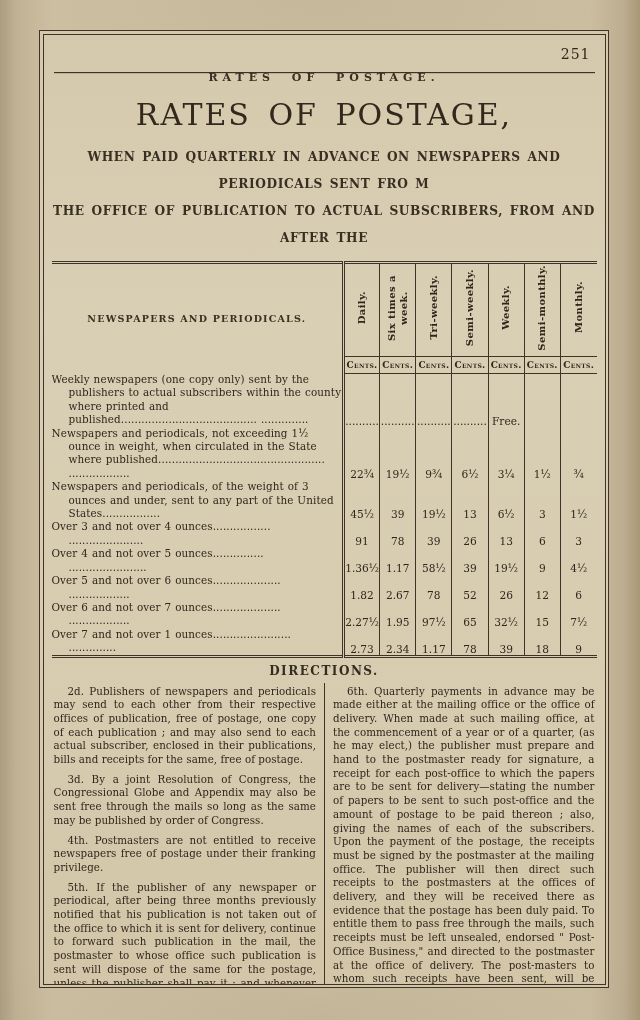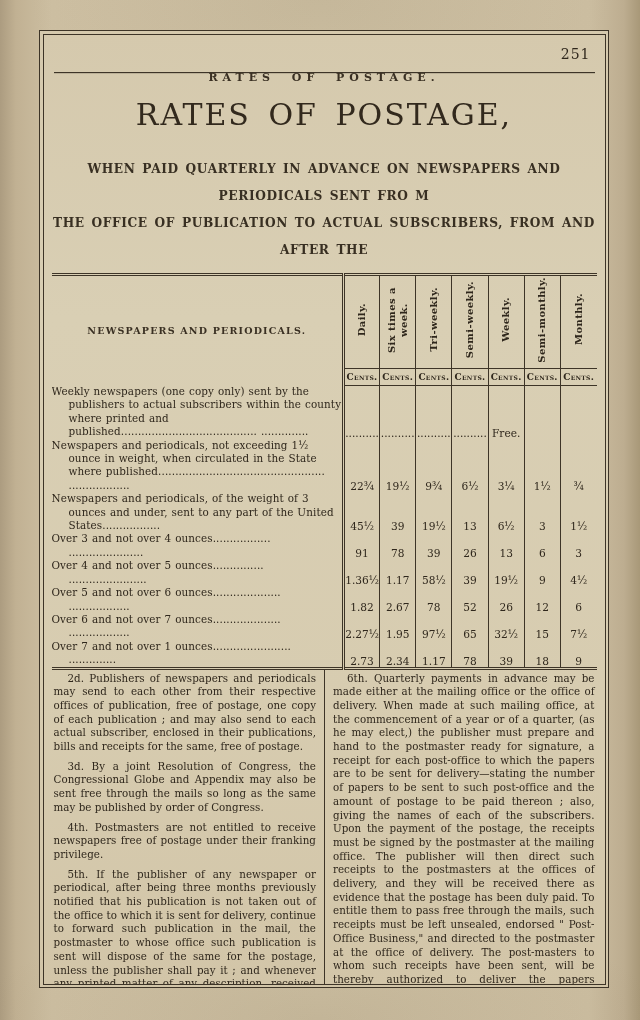--- a/index.html
+++ b/index.html
@@ -32,21 +32,21 @@
     position:absolute;left:0;right:0;text-align:center;
     font-size:11px;letter-spacing:5px;word-spacing:8px;font-weight:700;color:#3a3023;margin-top:24px;
   }
   .runhead .rh-page{position:absolute;right:6px;top:-1px;font-size:14px;letter-spacing:1px;}
   .headrule{border-top:1.7px solid #3d3427;margin:5px 2px 0 2px;box-shadow:0 .5px 0 rgba(61,52,39,.35);}
   
   .title{
     text-align:center;font-size:30px;letter-spacing:2px;word-spacing:6px;
     margin-top:24px;font-weight:500;color:#32291d;
   }
-  .subtitle{margin-top:24px;}
+  .subtitle{margin-top:12px;}
   .subtitle .sline{
     text-align:center;font-size:12.2px;line-height:27px;letter-spacing:.6px;word-spacing:2px;
     font-weight:600;color:#382f22;
   }
   
   table.rates{
     width:100%;border-collapse:collapse;table-layout:fixed;margin-top:9px;
     border-top:3px double #3d3427;border-bottom:3px double #3d3427;
   }
   table.rates th,table.rates td{padding:0;margin:0;}
@@ -235,20 +235,21 @@
           <td class="val">2.34</td>
           <td class="val">1.17</td>
           <td class="val">78</td>
           <td class="val">39</td>
           <td class="val">18</td>
           <td class="val">9</td>
         </tr>
       </tbody>
     </table>
 
+    <div class="dir-head">DIRECTIONS.</div>
 
     <div class="columns">
       <div class="col col-left">
         <p>2d. Publishers of newspapers and periodicals may send to each other from their respective offices of publication, free of postage, one copy of each publication ; and may also send to each actual subscriber, enclosed in their publications, bills and receipts for the same, free of postage.</p>
         <p>3d. By a joint Resolution of Congress, the Congressional Globe and Appendix may also be sent free through the mails so long as the same may be published by order of Congress.</p>
         <p>4th. Postmasters are not entitled to receive newspapers free of postage under their franking privilege.</p>
         <p>5th. If the publisher of any newspaper or periodical, after being three months previously notified that his publication is not taken out of the office to which it is sent for delivery, continue to forward such publication in the mail, the postmaster to whose office such publication is sent will dispose of the same for the postage, unless the publisher shall pay it ; and whenever any printed matter of any description, received during one quarter of the fiscal year, shall have remained in the office without being called for during the whole of any succeeding quarter, the postmaster at such office will sell the same and credit the proceeds of such sale in his quarterly accounts in the usual manner.</p>
       </div>
       <div class="col col-right">
         <p>6th. Quarterly payments in advance may be made either at the mailing office or the office of delivery. When made at such mailing office, at the commencement of a year or of a quarter, (as he may elect,) the publisher must prepare and hand to the postmaster ready for signature, a receipt for each post-office to which the papers are to be sent for delivery—stating the number of papers to be sent to such post-office and the amount of postage to be paid thereon ; also, giving the names of each of the subscribers. Upon the payment of the postage, the receipts must be signed by the postmaster at the mailing office. The publisher will then direct such receipts to the postmasters at the offices of delivery, and they will be received there as evidence that the postage has been duly paid. To entitle them to pass free through the mails, such receipts must be left unsealed, endorsed " Post-Office Business," and directed to the postmaster at the office of delivery. The post-masters to whom such receipts have been sent, will be thereby authorized to deliver the papers mentioned in such receipts to the subscribers therein named without further charge for postage.</p>

